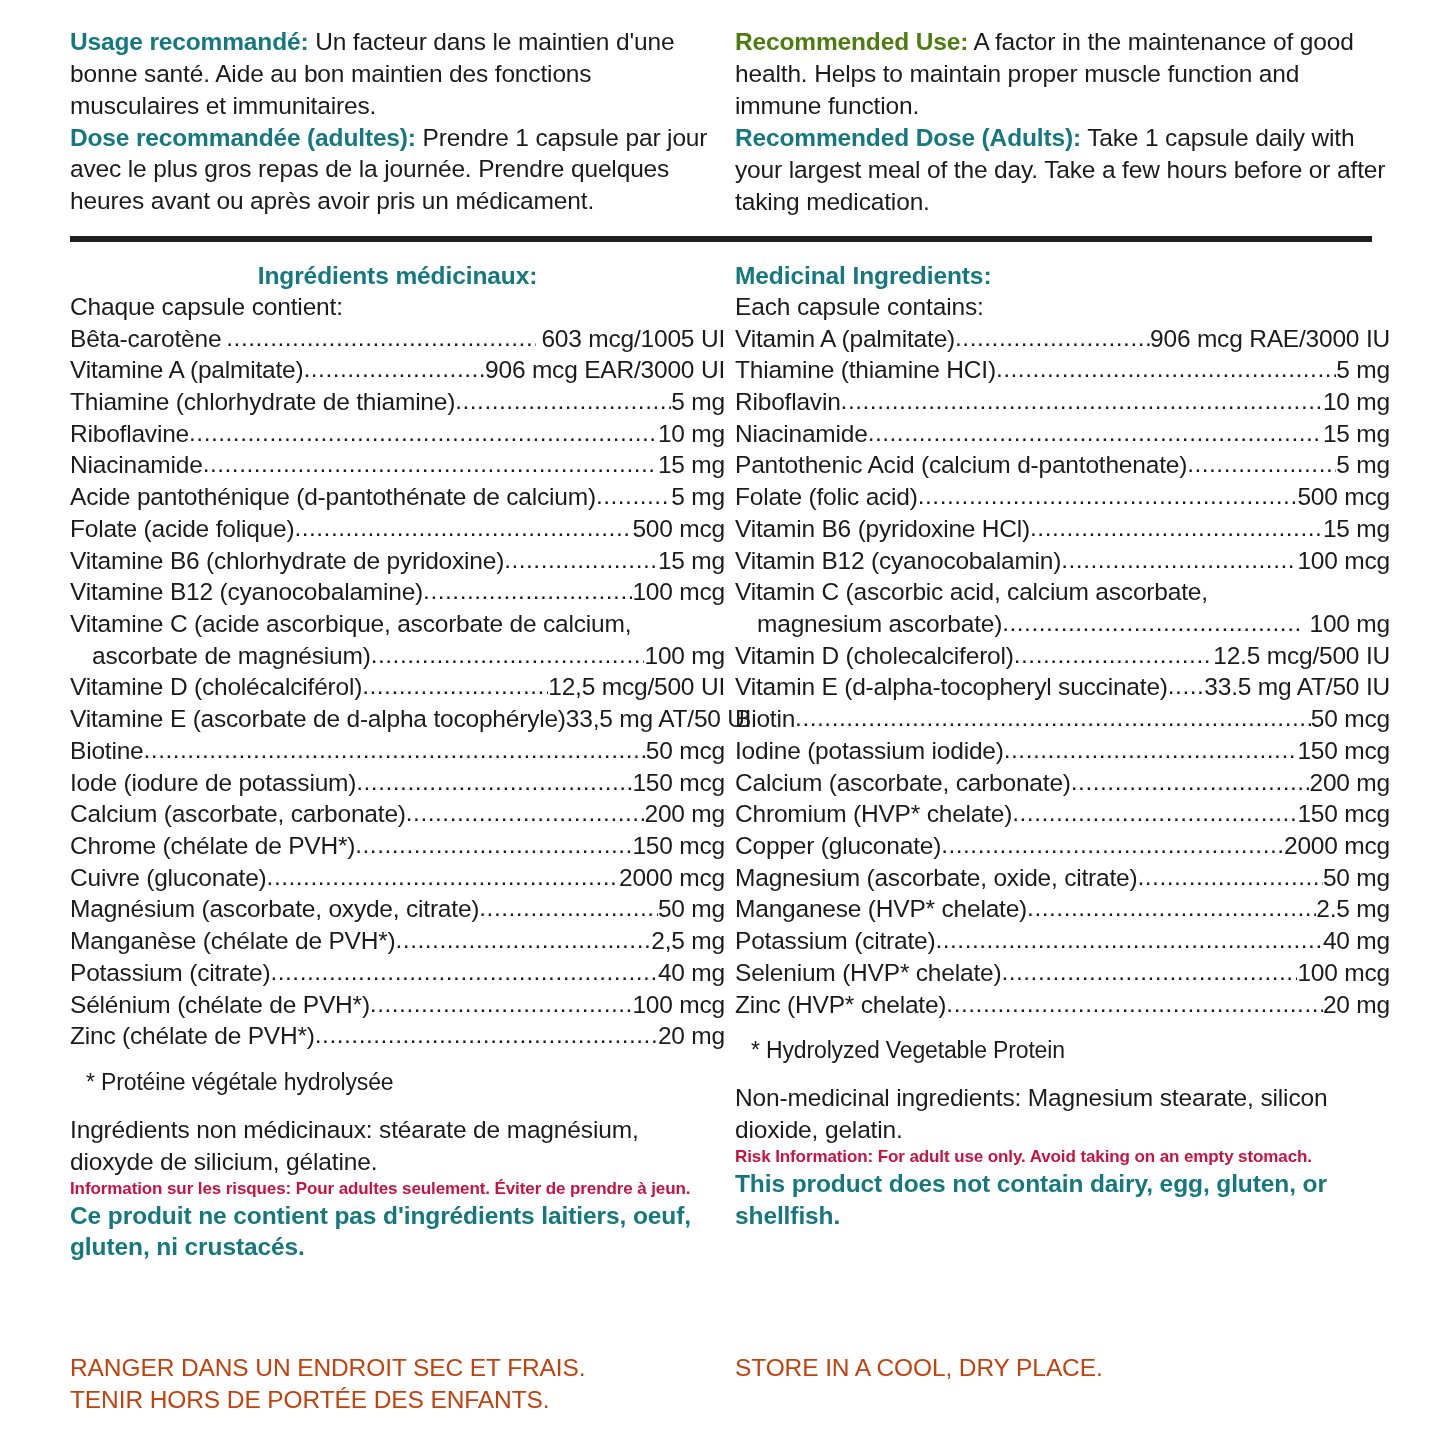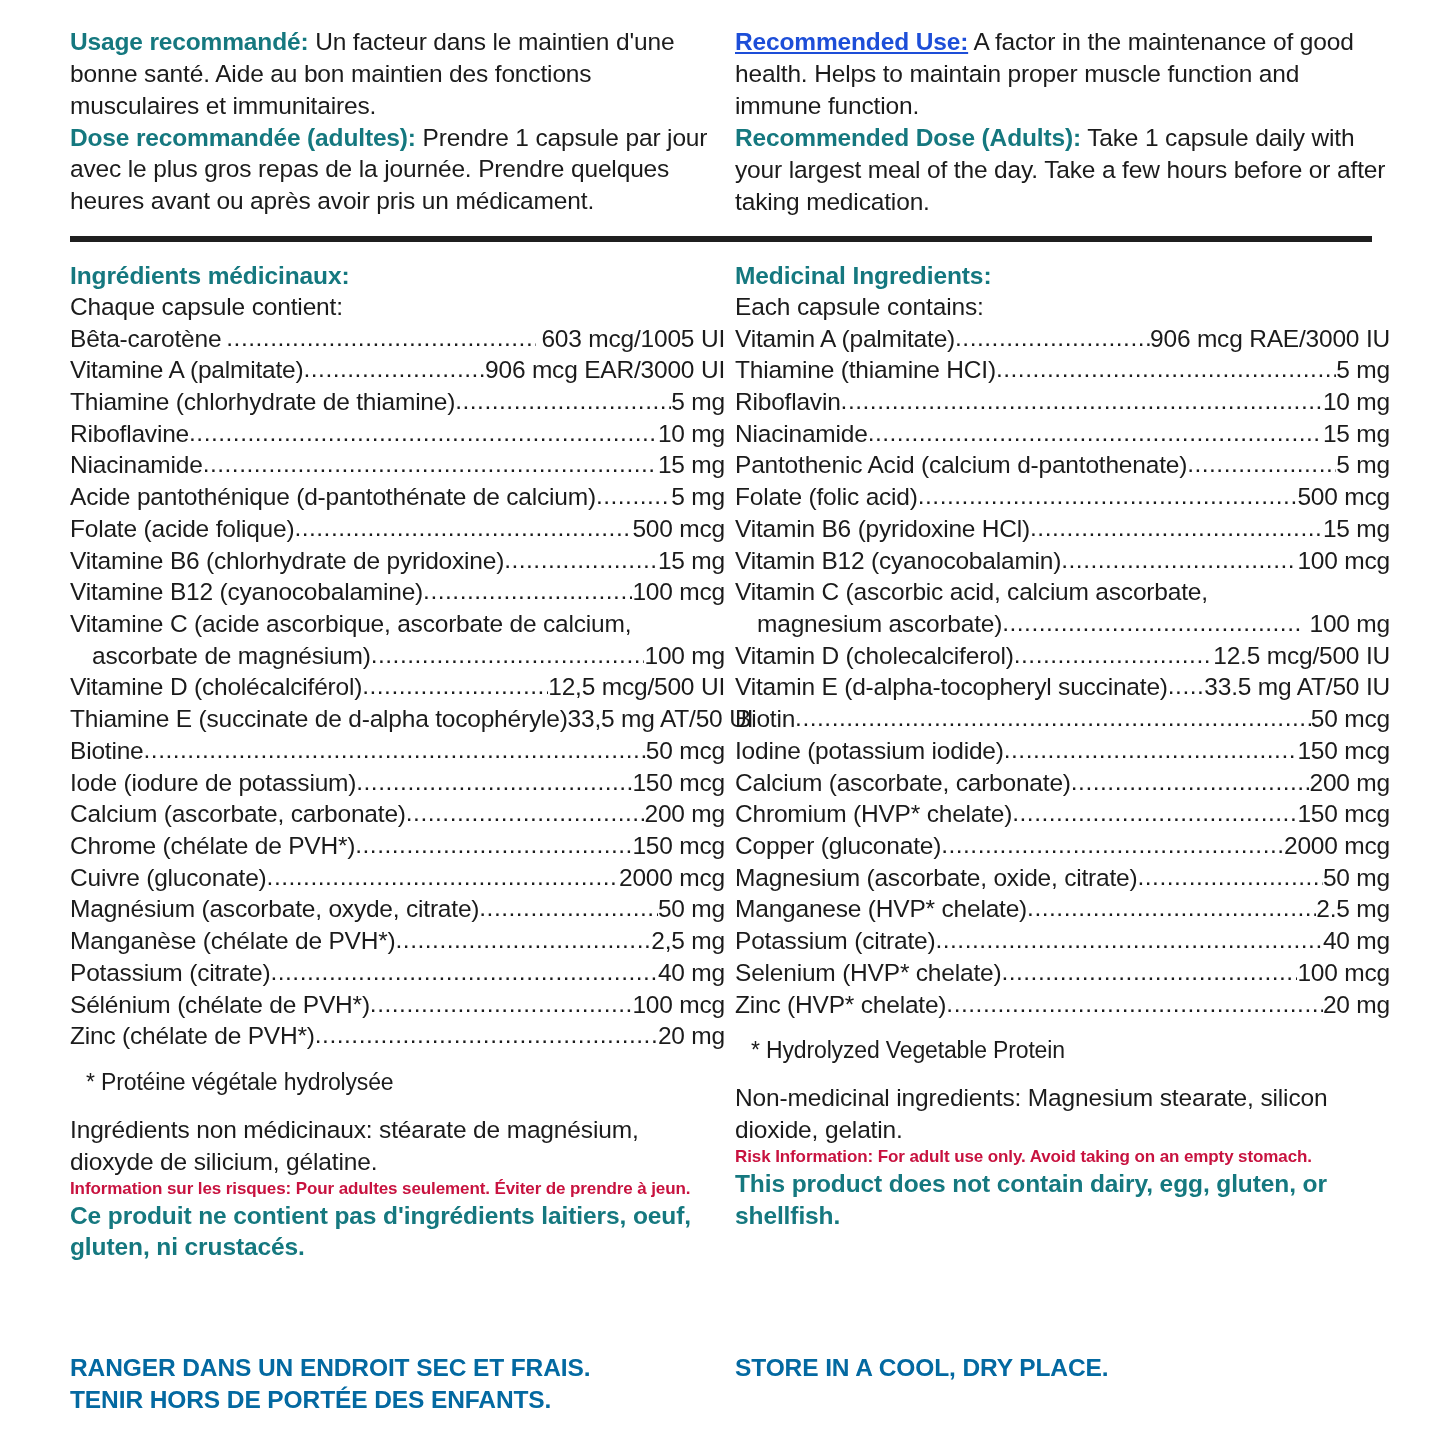--- a/index.html
+++ b/index.html
@@ -135,22 +135,21 @@
     letter-spacing: -0.1px;
     margin: 0;
   }
 
   .storage {
     position: absolute;
     font-size: 24.5px;
     line-height: 1.30;
     letter-spacing: -0.1px;
     margin: 0;
-    color: #0369a1;
-    font-weight: bold;
+    color: #c2410c;
   }
   .storage p { margin: 0; }
   .storage.left { left: 70px; top: 1352px; }
   .storage.right { left: 735px; top: 1352px; }
 </style>
 </head>
 <body style="color: rgb(27, 27, 27);">
 
 <div class="label">
 
@@ -158,33 +157,33 @@
 
     <div class="col fr">
       <div class="usage-block">
         <p><span class="hdr" style="color: rgb(21, 120, 127);">Usage recommandé:</span><span> Un facteur dans le maintien d'une bonne santé. Aide au bon maintien des fonctions musculaires et immunitaires.</span></p>
         <p><span class="hdr" style="color: rgb(21, 120, 127);">Dose recommandée (adultes):</span><span> Prendre 1 capsule par jour avec le plus gros repas de la journée. Prendre quelques heures avant ou après avoir pris un médicament.</span></p>
       </div>
     </div>
 
     <div class="col right en">
       <div class="usage-block">
-        <p><span class="hdr" style="color: #1d4ed8; text-decoration: underline;">Recommended Use:</span><span> A factor in the maintenance of good health. Helps to maintain proper muscle function and immune function.</span></p>
+        <p><span class="hdr" style="color: #4d7c0f;">Recommended Use:</span><span> A factor in the maintenance of good health. Helps to maintain proper muscle function and immune function.</span></p>
         <p><span class="hdr" style="color: rgb(21, 120, 127);">Recommended Dose (Adults):</span><span>  Take 1 capsule daily with your largest meal of the day. Take a few hours before or after taking medication.</span></p>
       </div>
     </div>
 
   </div>
 
   <div class="rule" style="background: rgb(31, 31, 31);"></div>
 
   <div class="cols" style="padding-top:18px;">
 
     <div class="col fr">
-      <p class="section-title" style="color: rgb(21, 120, 127);">Ingrédients médicinaux:</p>
+      <p class="section-title" style="color: rgb(21, 120, 127); text-align: center;">Ingrédients médicinaux:</p>
       <p class="plain-line">Chaque capsule contient:</p>
       <div class="ing-list" id="fr-ing">
           <div class="ing lead-space amt-space">
             <span class="nm">Bêta-carotène</span>
             <span class="leader"></span>
             <span class="amt">603 mcg/1005 UI</span>
           </div>
           <div class="ing">
             <span class="nm">Vitamine A (palmitate)</span>
             <span class="leader"></span>
@@ -230,21 +229,21 @@
             <span class="nm">ascorbate de magnésium)</span>
             <span class="leader"></span>
             <span class="amt">100 mg</span>
           </div>
           <div class="ing">
             <span class="nm">Vitamine D (cholécalciférol)</span>
             <span class="leader"></span>
             <span class="amt">12,5 mcg/500 UI</span>
           </div>
           <div class="ing">
-            <span class="nm">Thiamine E (succinate de d-alpha tocophéryle)</span>
+            <span class="nm">Vitamine E (ascorbate de d-alpha tocophéryle)</span>
             <span class="leader"></span>
             <span class="amt">33,5 mg AT/50 UI</span>
           </div>
           <div class="ing">
             <span class="nm">Biotine</span>
             <span class="leader"></span>
             <span class="amt">50 mcg</span>
           </div>
           <div class="ing">
             <span class="nm">Iode (iodure de potassium)</span>

